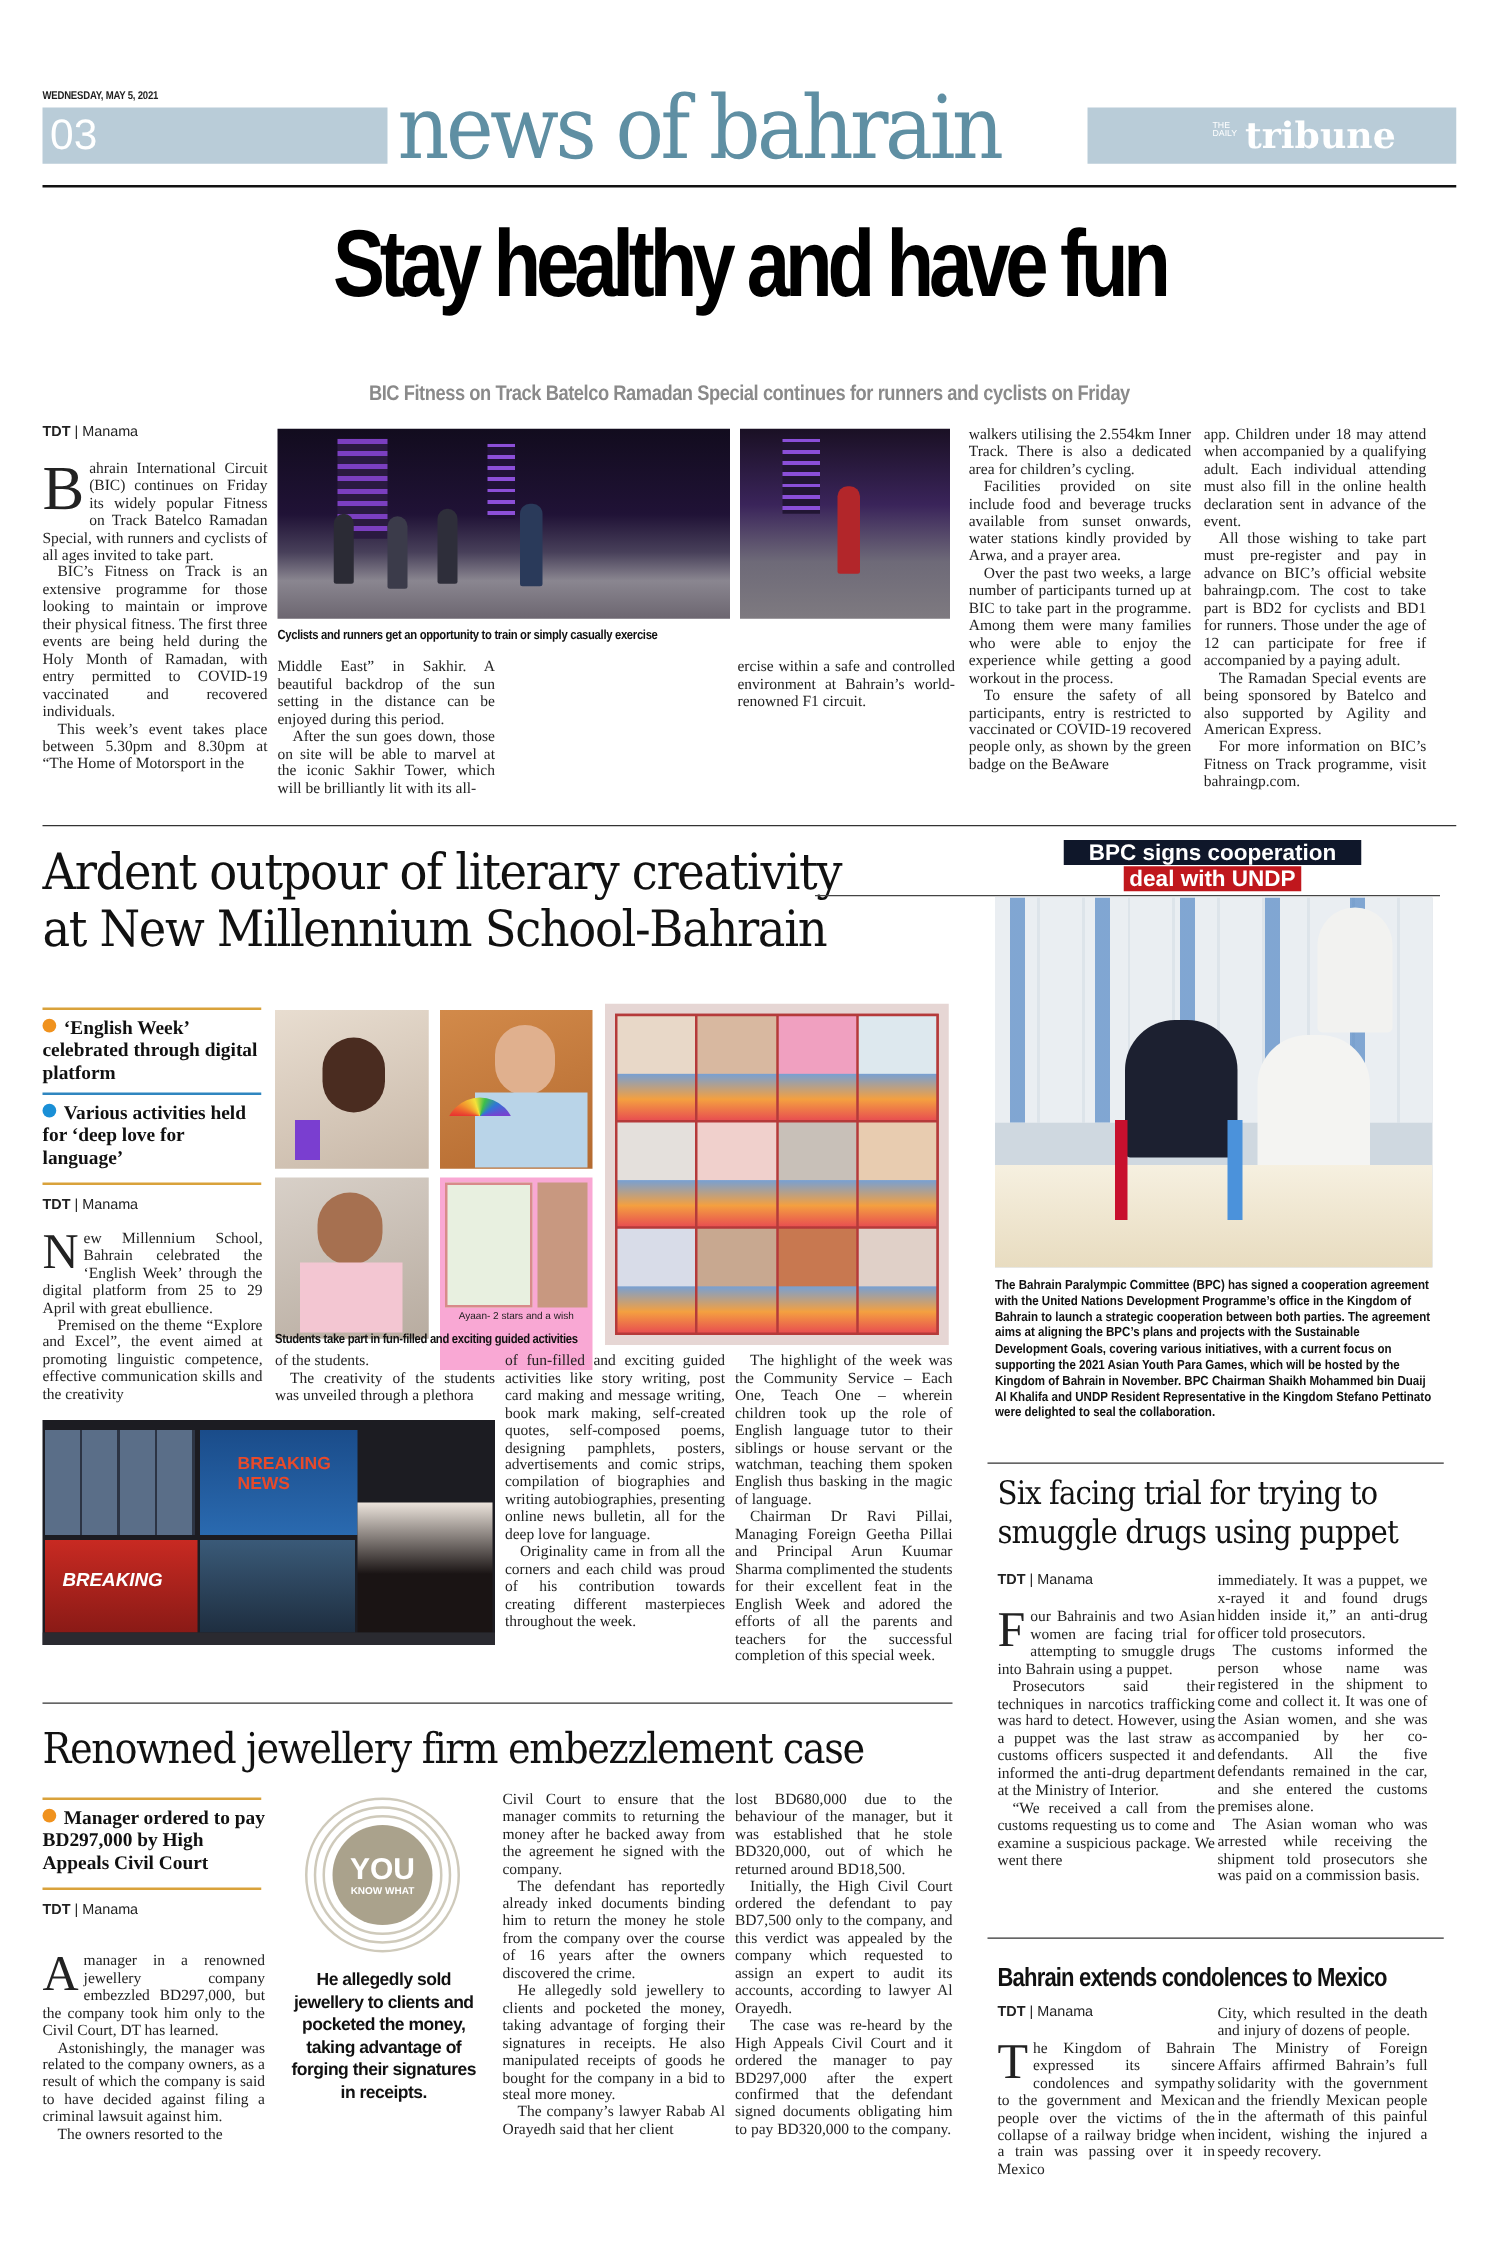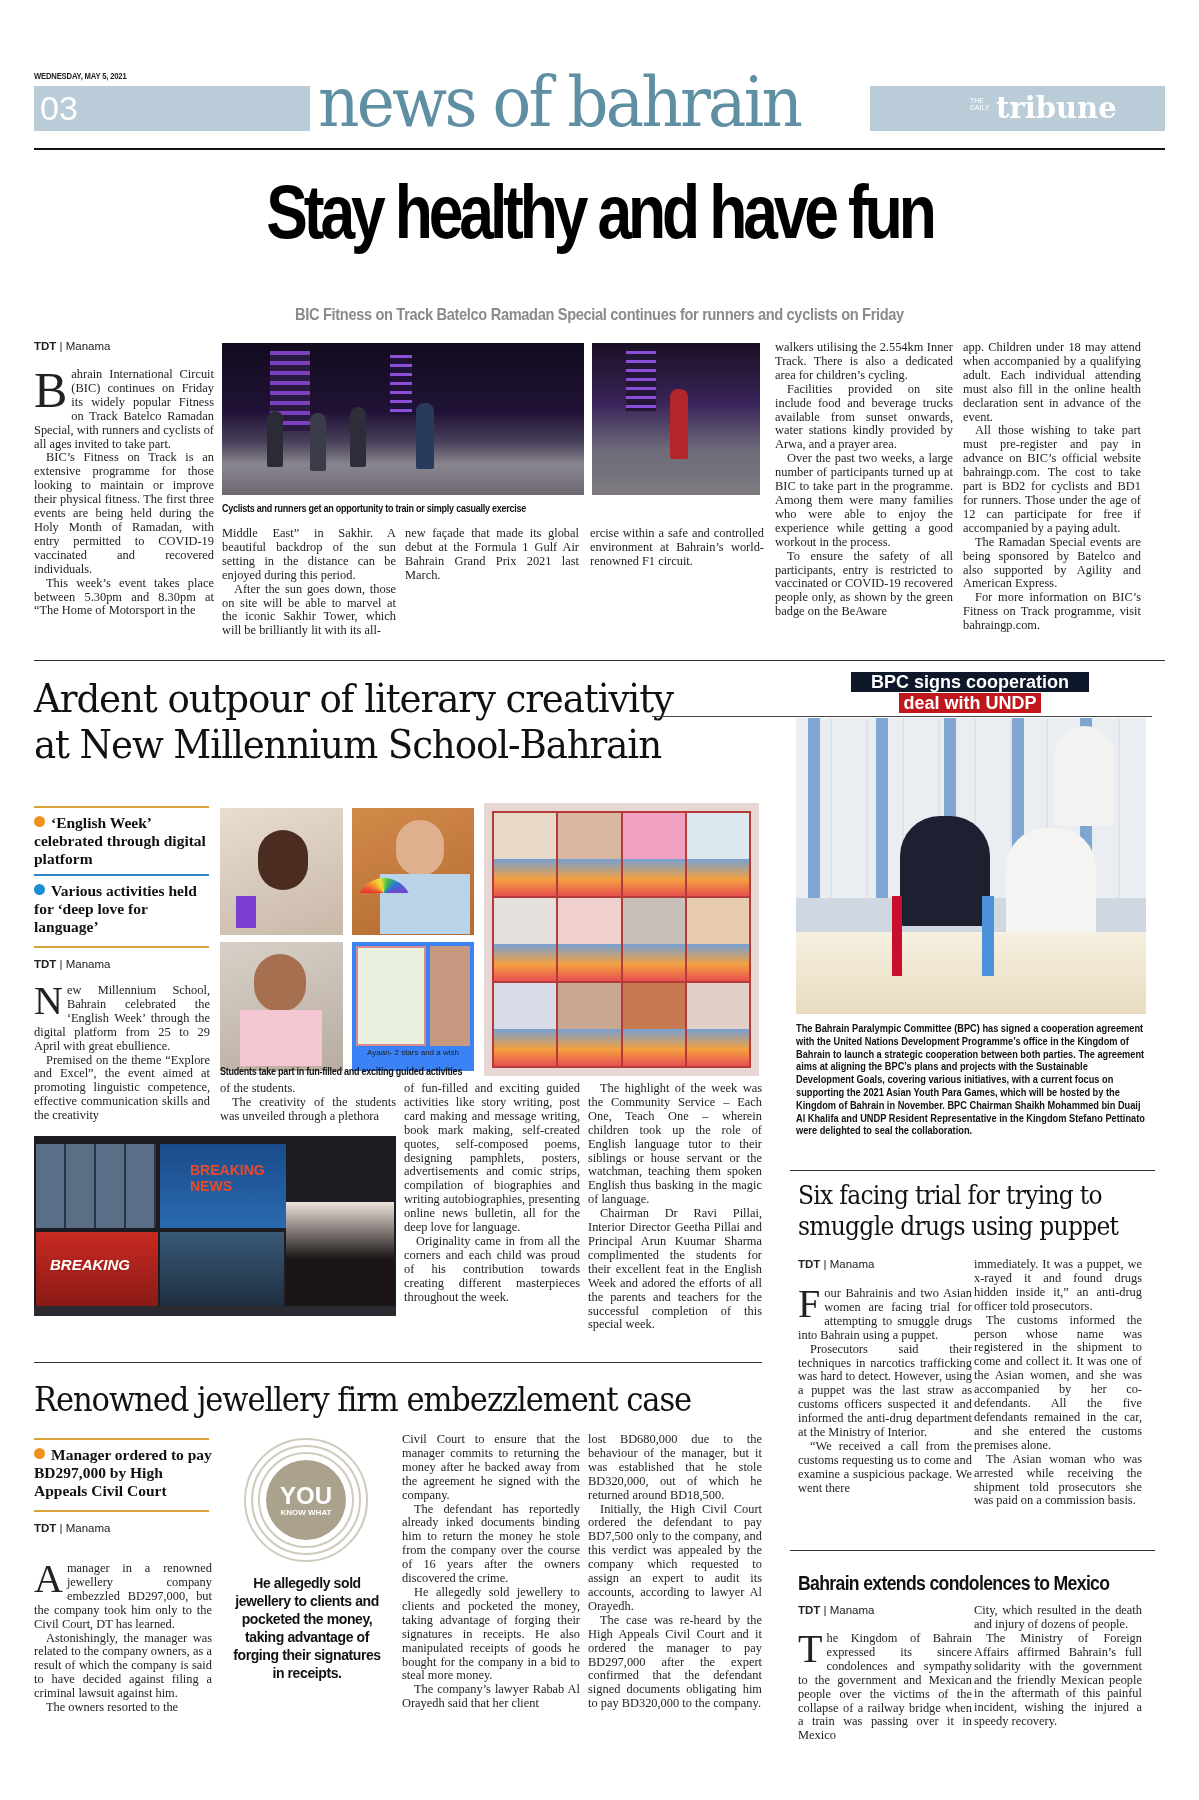--- a/index.html
+++ b/index.html
@@ -57,21 +57,20 @@
 <div class="abs photo" style="left:592px;top:343px;width:168px;height:152px;background:linear-gradient(180deg,#1a1024 0%,#3a245a 40%,#6e6a78 70%,#7e7a80 100%)">
   <div class="abs" style="left:34px;top:8px;width:30px;height:60px;background:repeating-linear-gradient(180deg,#8a4fd8 0 3px,#221634 3px 9px)"></div>
   <div class="abs" style="left:78px;top:46px;width:18px;height:70px;background:#b2262a;border-radius:8px 8px 2px 2px"></div>
 </div>
 
 <div class="abs body-text" style="left:222px;top:527px;width:174px">
   <p class="first">Middle East” in Sakhir. A beautiful backdrop of the sun setting in the distance can be enjoyed during this period.</p>
   <p>After the sun goes down, those on site will be able to marvel at the iconic Sakhir Tower, which will be brilliantly lit with its all-</p>
 </div>
 <div class="abs body-text" style="left:405px;top:527px;width:174px">
-  <p class="first">new façade that made its global debut at the Formula 1 Gulf Air Bahrain Grand Prix 2021 last March.</p>
 </div>
 <div class="abs body-text" style="left:590px;top:527px;width:174px">
   <p class="first">ercise within a safe and controlled environment at Bahrain’s world-renowned F1 circuit.</p>
 </div>
 <div class="abs body-text" style="left:775px;top:341px;width:178px">
   <p class="first">walkers utilising the 2.554km Inner Track. There is also a dedicated area for children’s cycling.</p>
   <p>Facilities provided on site include food and beverage trucks available from sunset onwards, water stations kindly provided by Arwa, and a prayer area.</p>
   <p>Over the past two weeks, a large number of participants turned up at BIC to take part in the programme. Among them were many families who were able to enjoy the experience while getting a good workout in the process.</p>
   <p>To ensure the safety of all participants, entry is restricted to vaccinated or COVID-19 recovered people only, as shown by the green badge on the BeAware</p>
 </div>
@@ -108,21 +107,21 @@
 </div>
 <div class="abs photo" style="left:352px;top:808px;width:122px;height:127px;background:linear-gradient(160deg,#d28a4a,#b46a30)">
   <div class="abs" style="left:44px;top:12px;width:48px;height:56px;background:#e0b08e;border-radius:24px"></div>
   <div class="abs" style="left:28px;top:66px;width:90px;height:60px;background:#b9d4e8"></div>
   <div class="abs" style="left:4px;top:70px;width:56px;height:30px;border-radius:30px 30px 0 0;background:conic-gradient(from 270deg,#e83030,#f29a2e,#f4e23a,#3cbf4a,#2f76d6,#7c3ed0 180deg,transparent 180deg)"></div>
 </div>
 <div class="abs photo" style="left:220px;top:942px;width:123px;height:129px;background:linear-gradient(160deg,#d8d0c8,#b8aca0)">
   <div class="abs" style="left:34px;top:12px;width:52px;height:58px;background:#a67050;border-radius:26px"></div>
   <div class="abs" style="left:20px;top:68px;width:82px;height:56px;background:#f3c6d2"></div>
 </div>
-<div class="abs photo" style="left:352px;top:942px;width:122px;height:129px;background:#3b82f6">
+<div class="abs photo" style="left:352px;top:942px;width:122px;height:154px;background:#f9a8d4">
   <div class="abs" style="left:4px;top:4px;width:70px;height:100px;background:#e8f0e0;border:2px solid #d88a8a"></div>
   <div class="abs" style="left:78px;top:4px;width:40px;height:100px;background:#c89880"></div>
   <div class="abs" style="left:4px;top:106px;width:114px;font-family:'Liberation Sans',sans-serif;font-size:8px;text-align:center;color:#222">Ayaan- 2 stars and a wish</div>
 </div>
 <div class="abs caption" style="left:220px;top:1065px;width:360px">Students take part in fun-filled and exciting guided activities</div>
 
 <div class="abs" style="left:484px;top:803px;width:275px;height:273px;background:#e6d6d4;padding:8px">
   <div id="grid" style="width:100%;height:100%;display:grid;grid-template-columns:repeat(4,1fr);grid-template-rows:repeat(3,1fr);gap:2px;background:#b53a3a;border:2px solid #b53a3a">
       <div style="background: linear-gradient(rgb(232, 216, 200) 0%, rgb(232, 216, 200) 55%, rgb(122, 160, 208) 56%, rgb(244, 160, 64) 80%, rgb(232, 80, 80) 100%);"></div>
       <div style="background: linear-gradient(rgb(216, 184, 160) 0%, rgb(216, 184, 160) 55%, rgb(122, 160, 208) 56%, rgb(244, 160, 64) 80%, rgb(232, 80, 80) 100%);"></div>
@@ -156,21 +155,21 @@
   <div class="abs" style="left:252px;top:66px;width:108px;height:104px;background:linear-gradient(180deg,#ece4dc,#1a1414 55%)"></div>
   <div class="abs" style="left:0;top:170px;width:362px;height:10px;background:#2a2a30"></div>
 </div>
 
 <div class="abs body-text" style="left:404px;top:1082px;width:176px">
   <p class="first">of fun-filled and exciting guided activities like story writing, post card making and message writing, book mark making, self-created quotes, self-composed poems, designing pamphlets, posters, advertisements and comic strips, compilation of biographies and writing autobiographies, presenting online news bulletin, all for the deep love for language.</p>
   <p>Originality came in from all the corners and each child was proud of his contribution towards creating different masterpieces throughout the week.</p>
 </div>
 <div class="abs body-text" style="left:588px;top:1082px;width:174px">
   <p>The highlight of the week was the Community Service – Each One, Teach One – wherein children took up the role of English language tutor to their siblings or house servant or the watchman, teaching them spoken English thus basking in the magic of language.</p>
-  <p>Chairman Dr Ravi Pillai, Interior Director Geetha Pillai and Principal Arun Kuumar Sharma complimented the students for their excellent feat in the English Week and adored the efforts of all the parents and teachers for the successful completion of this special week.</p>
+  <p>Chairman Dr Ravi Pillai, Managing Foreign Geetha Pillai and Principal Arun Kuumar Sharma complimented the students for their excellent feat in the English Week and adored the efforts of all the parents and teachers for the successful completion of this special week.</p>
 </div>
 
 <div class="abs sans" style="left:790px;top:672px;width:360px;text-align:center;font-weight:bold;font-size:18px;line-height:21px;color:#fff">
   <span style="background:#0f172a;padding:0 20px">BPC signs cooperation</span><br>
   <span style="background:#c0171d;padding:0 4px">deal with UNDP</span>
 </div>
 <div class="abs" style="left:652px;top:716px;width:500px;height:1px;background:#444"></div>
 <div class="abs photo" style="left:796px;top:718px;width:350px;height:296px;background:#cfd8e0">
   <div class="abs" style="left:0;top:0;width:350px;height:180px;background:repeating-linear-gradient(90deg,#eaeef2 0 34px,#dde4ea 34px 36px),#e8ecf0">
     <div class="abs" style="left:0;top:0;width:350px;height:180px;background:repeating-linear-gradient(90deg,transparent 0 12px,#2a6bb8 12px 24px,transparent 24px 68px);opacity:.55"></div>

